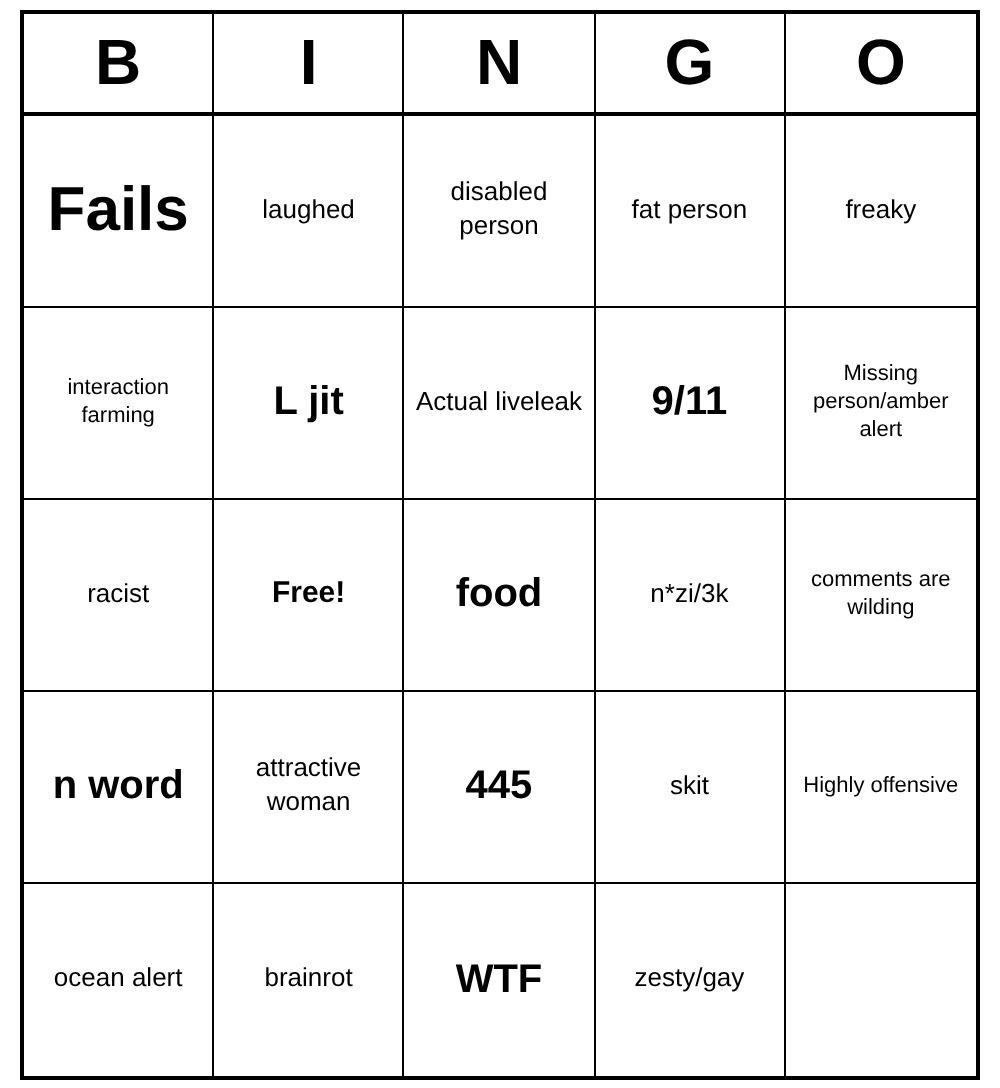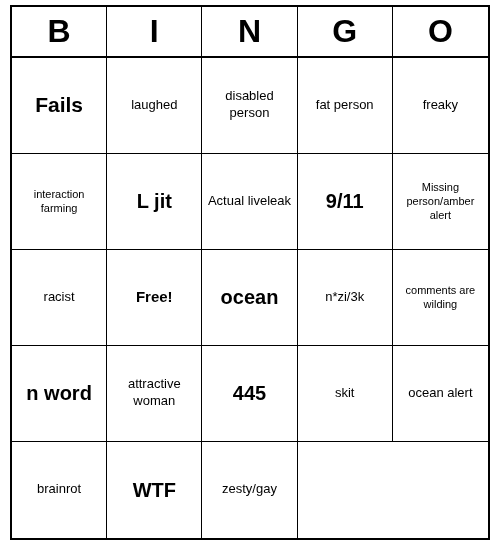--- a/index.html
+++ b/index.html
@@ -52,21 +52,21 @@
       font-size: 13px;
       line-height: 1.3;
     }
     .bingo-cell:nth-child(5n) {
       border-right: none;
     }
     .bingo-cell:nth-child(n+21) {
       border-bottom: none;
     }
     .bingo-cell.large {
-      font-size: 21px;
+      font-size: 31px;
       font-weight: bold;
     }
     .bingo-cell.medium {
       font-size: 20px;
       font-weight: bold;
     }
     .bingo-cell.free {
       font-size: 15px;
       font-weight: bold;
     }
@@ -90,25 +90,26 @@
       <div class="bingo-cell">disabled person</div>
       <div class="bingo-cell">fat person</div>
       <div class="bingo-cell">freaky</div>
       <div class="bingo-cell" style="font-size: 11px;">interaction farming</div>
       <div class="bingo-cell medium">L jit</div>
       <div class="bingo-cell">Actual liveleak</div>
       <div class="bingo-cell medium">9/11</div>
       <div class="bingo-cell" style="font-size: 11px;">Missing person/amber alert</div>
       <div class="bingo-cell">racist</div>
       <div class="bingo-cell free">Free!</div>
-      <div class="bingo-cell medium">ocean</div>
+      <div class="bingo-cell medium">food</div>
       <div class="bingo-cell">n*zi/3k</div>
       <div class="bingo-cell" style="font-size: 11px;">comments are wilding</div>
       <div class="bingo-cell medium">n word</div>
       <div class="bingo-cell">attractive woman</div>
       <div class="bingo-cell medium">445</div>
       <div class="bingo-cell">skit</div>
+      <div class="bingo-cell" style="font-size: 11px;">Highly offensive</div>
       <div class="bingo-cell">ocean alert</div>
       <div class="bingo-cell">brainrot</div>
       <div class="bingo-cell medium">WTF</div>
       <div class="bingo-cell">zesty/gay</div>
     </div>
 </div>
 
 </body></html>

